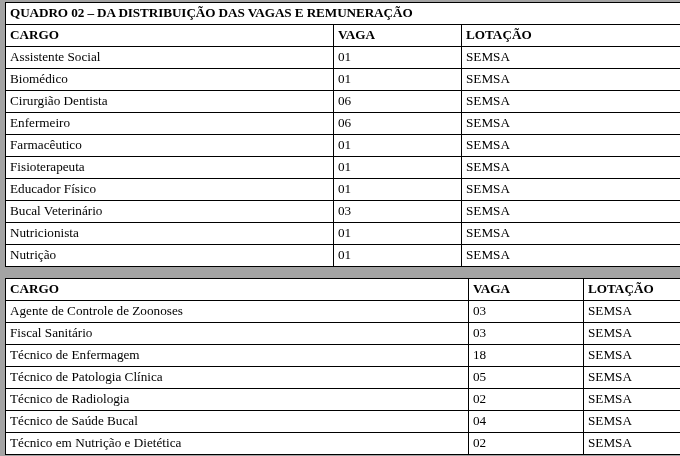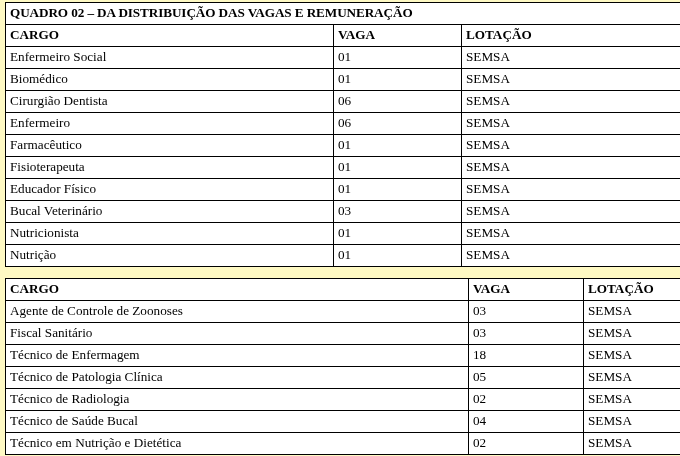--- a/index.html
+++ b/index.html
@@ -15,21 +15,21 @@
     color: #000000;
     position: relative;
   }
 
   .page {
     position: absolute;
     left: 0;
     top: 0;
     width: 680px;
     height: 456px;
-    background: #fef9c3;
+    background: #a3a3a3;
   }
 
   
   .table-1 {
     position: absolute;
     left: 5px;
     top: 2px;
     width: 700px;          
     border-collapse: collapse;
     table-layout: fixed;
@@ -100,21 +100,21 @@
     <tbody>
       <tr>
         <td class="title-cell" colspan="3">QUADRO 02 – DA DISTRIBUIÇÃO DAS VAGAS E REMUNERAÇÃO</td>
       </tr>
       <tr>
         <td class="hdr-cell">CARGO</td>
         <td class="hdr-cell">VAGA</td>
         <td class="hdr-cell">LOTAÇÃO</td>
       </tr>
       <tr>
-        <td>Enfermeiro Social</td>
+        <td>Assistente Social</td>
         <td>01</td>
         <td>SEMSA</td>
       </tr>
       <tr>
         <td>Biomédico</td>
         <td>01</td>
         <td>SEMSA</td>
       </tr>
       <tr>
         <td>Cirurgião Dentista</td>

